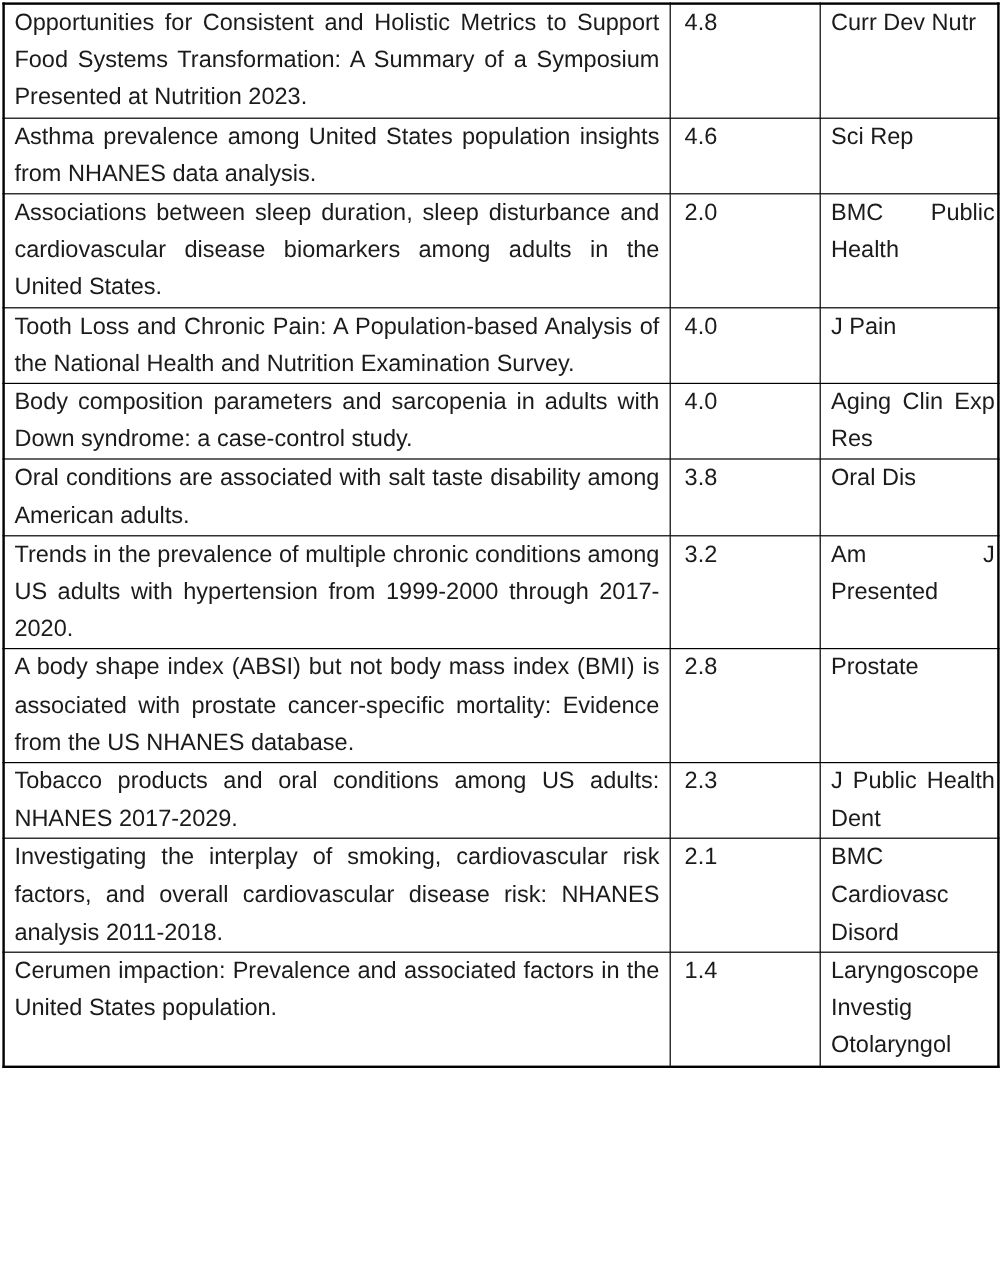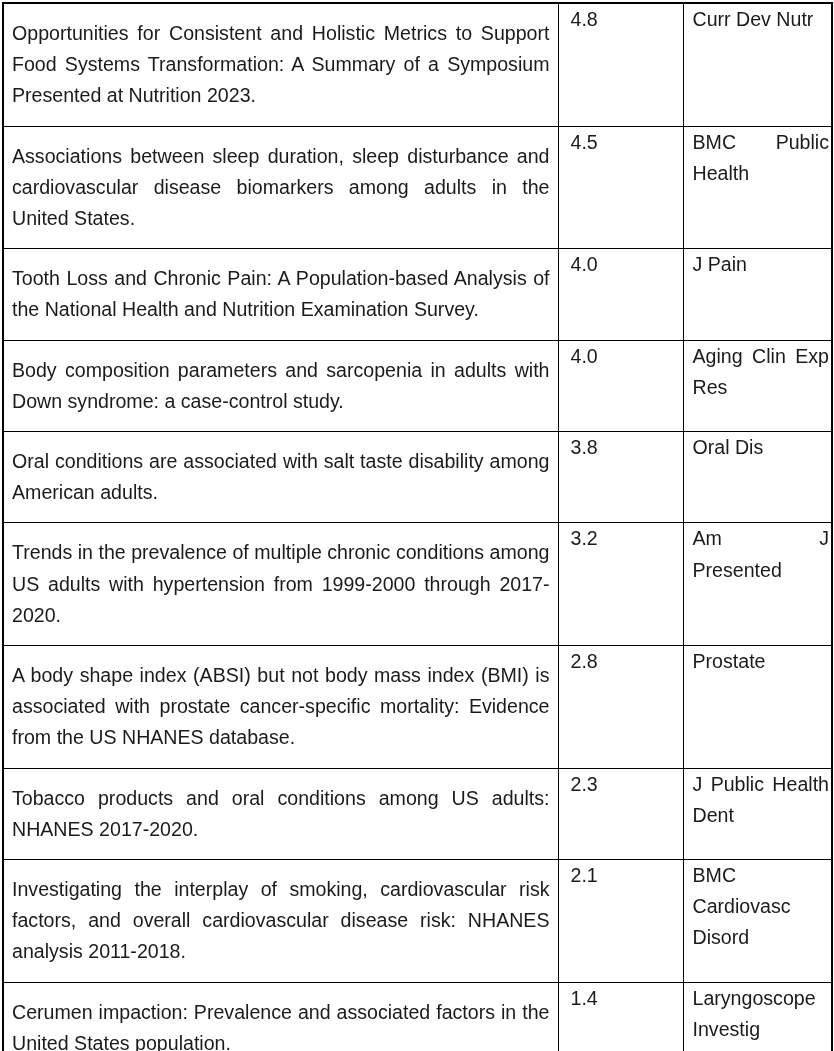--- a/index.html
+++ b/index.html
@@ -26,21 +26,21 @@
   col.c-score   { width: 125px; }
   col.c-journal { width: 149px; }
   td {
     border: 1.5px solid #000000;
     vertical-align: top;
     padding: 0 8px;
     overflow: hidden;
   }
   td.title {
     text-align: justify;
-    padding: 14px 8px;
+    padding: 0 8px;
   }
   td.score {
     text-align: left;
     padding: 0 4px 0 12px;
   }
   td.journal {
     text-align: justify;
     padding: 0 2px 0 9px;
   }
 </style>
@@ -53,22 +53,27 @@
     <col class="c-score">
     <col class="c-journal">
   </colgroup>
   <tbody>
       <tr>
     <td class="title">Opportunities for Consistent and Holistic Metrics to Support Food Systems Transformation: A Summary of a Symposium Presented at Nutrition 2023.</td>
     <td class="score">4.8</td>
     <td class="journal">Curr Dev Nutr</td>
   </tr>
       <tr>
+    <td class="title">Asthma prevalence among United States population insights from NHANES data analysis.</td>
+    <td class="score">4.6</td>
+    <td class="journal">Sci Rep</td>
+  </tr>
+      <tr>
     <td class="title">Associations between sleep duration, sleep disturbance and cardiovascular disease biomarkers among adults in the United States.</td>
-    <td class="score">4.5</td>
+    <td class="score">2.0</td>
     <td class="journal">BMC Public Health</td>
   </tr>
       <tr>
     <td class="title">Tooth Loss and Chronic Pain: A Population-based Analysis of the National Health and Nutrition Examination Survey.</td>
     <td class="score">4.0</td>
     <td class="journal">J Pain</td>
   </tr>
       <tr>
     <td class="title">Body composition parameters and sarcopenia in adults with Down syndrome: a case-control study.</td>
     <td class="score">4.0</td>
@@ -83,21 +88,21 @@
     <td class="title">Trends in the prevalence of multiple chronic conditions among US adults with hypertension from 1999-2000 through 2017-2020.</td>
     <td class="score">3.2</td>
     <td class="journal">Am J Presented</td>
   </tr>
       <tr>
     <td class="title">A body shape index (ABSI) but not body mass index (BMI) is associated with prostate cancer-specific mortality: Evidence from the US NHANES database.</td>
     <td class="score">2.8</td>
     <td class="journal">Prostate</td>
   </tr>
       <tr>
-    <td class="title">Tobacco products and oral conditions among US adults: NHANES 2017-2020.</td>
+    <td class="title">Tobacco products and oral conditions among US adults: NHANES 2017-2029.</td>
     <td class="score">2.3</td>
     <td class="journal">J Public Health Dent</td>
   </tr>
       <tr>
     <td class="title">Investigating the interplay of smoking, cardiovascular risk factors, and overall cardiovascular disease risk: NHANES analysis 2011-2018.</td>
     <td class="score">2.1</td>
     <td class="journal">BMC Cardiovasc Disord</td>
   </tr>
       <tr>
     <td class="title">Cerumen impaction: Prevalence and associated factors in the United States population.</td>

